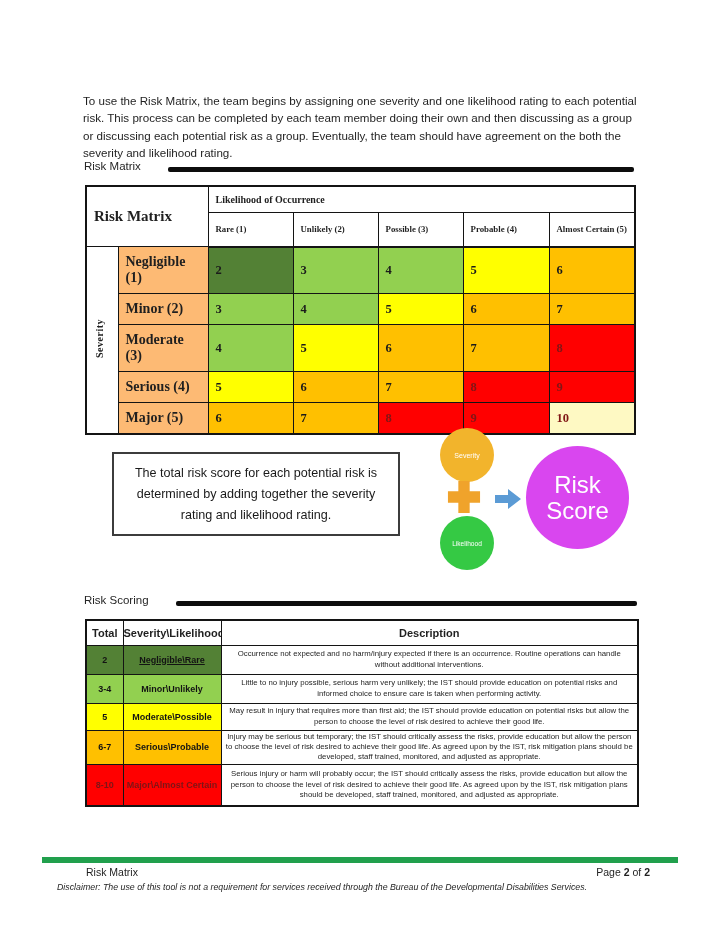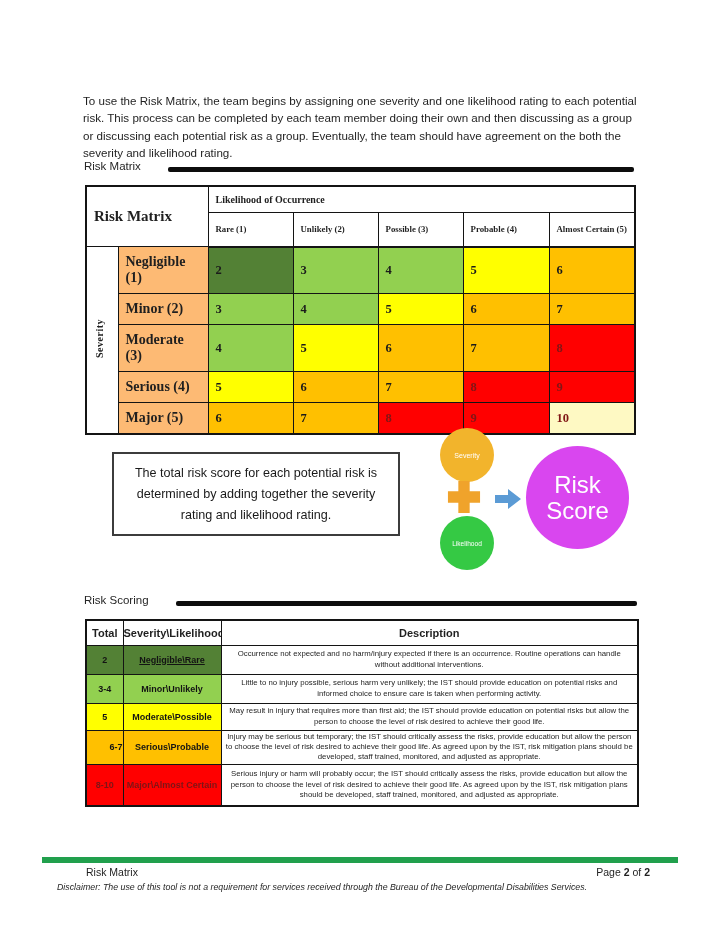--- a/index.html
+++ b/index.html
@@ -184,21 +184,21 @@
       <td class="tot" style="background-color: rgb(146, 208, 80); color: rgb(19, 19, 19);">3-4</td>
       <td class="lvl" style="background-color: rgb(146, 208, 80); color: rgb(19, 19, 19);">Minor\Unlikely</td>
       <td class="desc">Little to no injury possible, serious harm very unlikely; the IST should provide education on potential risks and informed choice to ensure care is taken when performing activity.</td>
     </tr>
     <tr style="height:27px;">
       <td class="tot" style="background-color: rgb(255, 255, 0); color: rgb(19, 19, 19);">5</td>
       <td class="lvl" style="background-color: rgb(255, 255, 0); color: rgb(19, 19, 19);">Moderate\Possible</td>
       <td class="desc">May result in injury that requires more than first aid; the IST should provide education on potential risks but allow the person to choose the level of risk desired to achieve their good life.</td>
     </tr>
     <tr style="height:33px;">
-      <td class="tot" style="background-color: rgb(255, 192, 0); color: rgb(19, 19, 19); text-align: right;">6-7</td>
+      <td class="tot" style="background-color: rgb(255, 192, 0); color: rgb(19, 19, 19);">6-7</td>
       <td class="lvl" style="background-color: rgb(255, 192, 0); color: rgb(19, 19, 19);">Serious\Probable</td>
       <td class="desc">Injury may be serious but temporary; the IST should critically assess the risks, provide education but allow the person to choose the level of risk desired to achieve their good life. As agreed upon by the IST, risk mitigation plans should be developed, staff trained, monitored, and adjusted as appropriate.</td>
     </tr>
     <tr style="height:42px;">
       <td class="tot" style="background-color: rgb(255, 0, 0); color: rgb(126, 20, 22);">8-10</td>
       <td class="lvl" style="background-color: rgb(255, 0, 0); color: rgb(126, 20, 22);">Major\Almost Certain</td>
       <td class="desc">Serious injury or harm will probably occur; the IST should critically assess the risks, provide education but allow the person to choose the level of risk desired to achieve their good life. As agreed upon by the IST, risk mitigation plans should be developed, staff trained, monitored, and adjusted as appropriate.</td>
     </tr>
   </tbody>
     </table>

